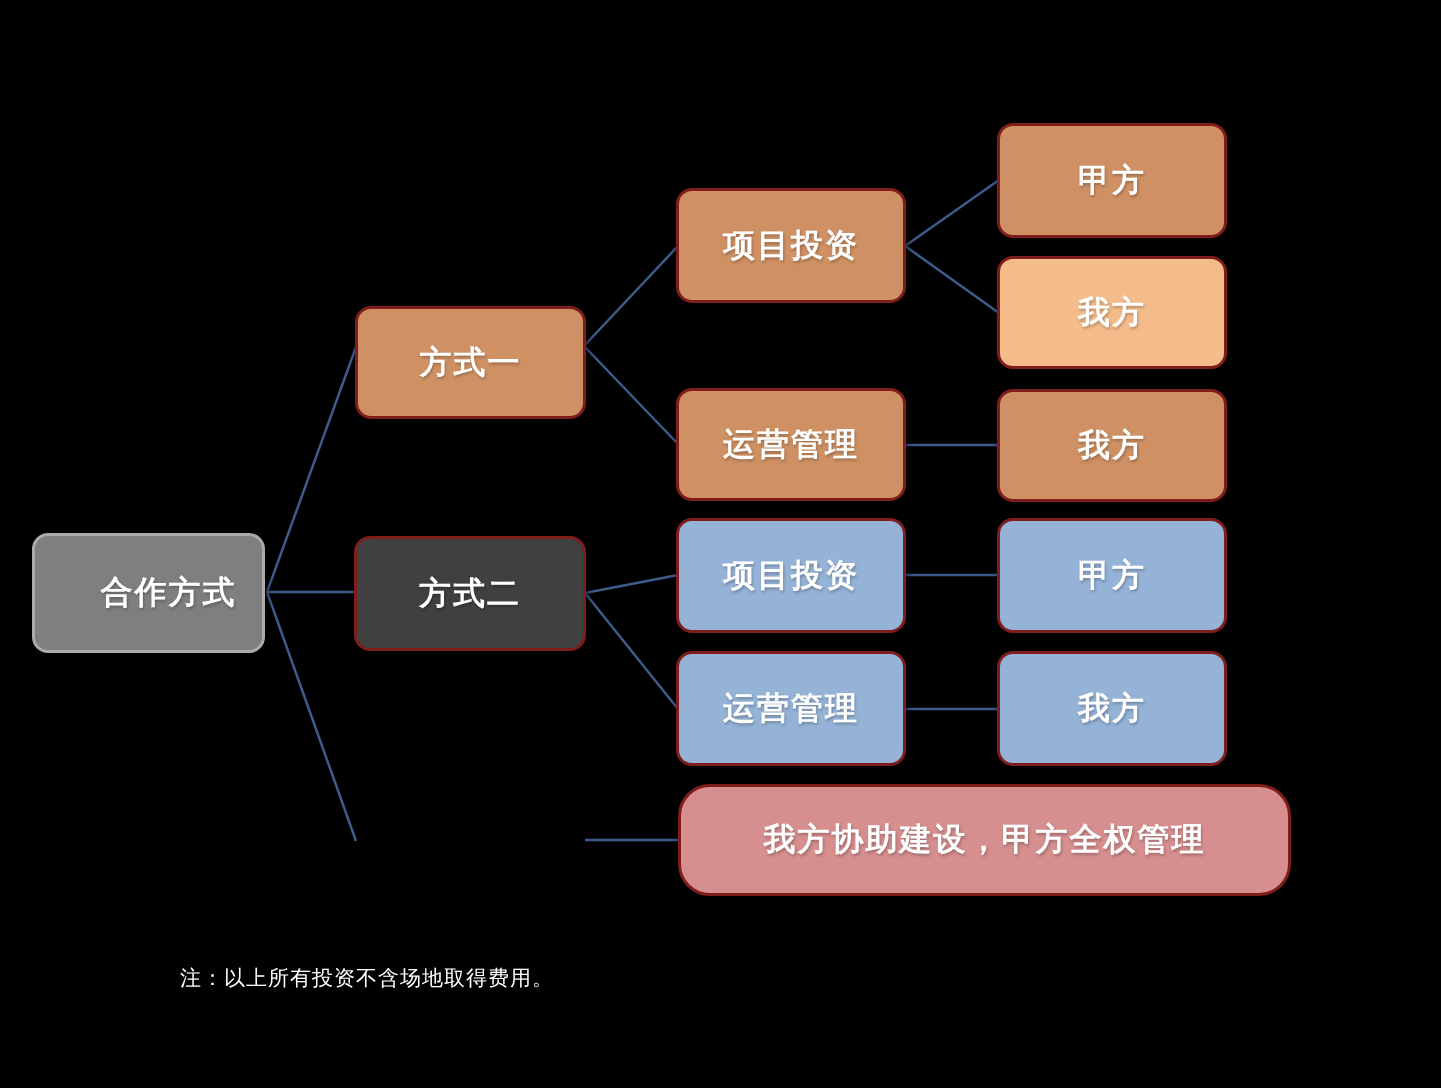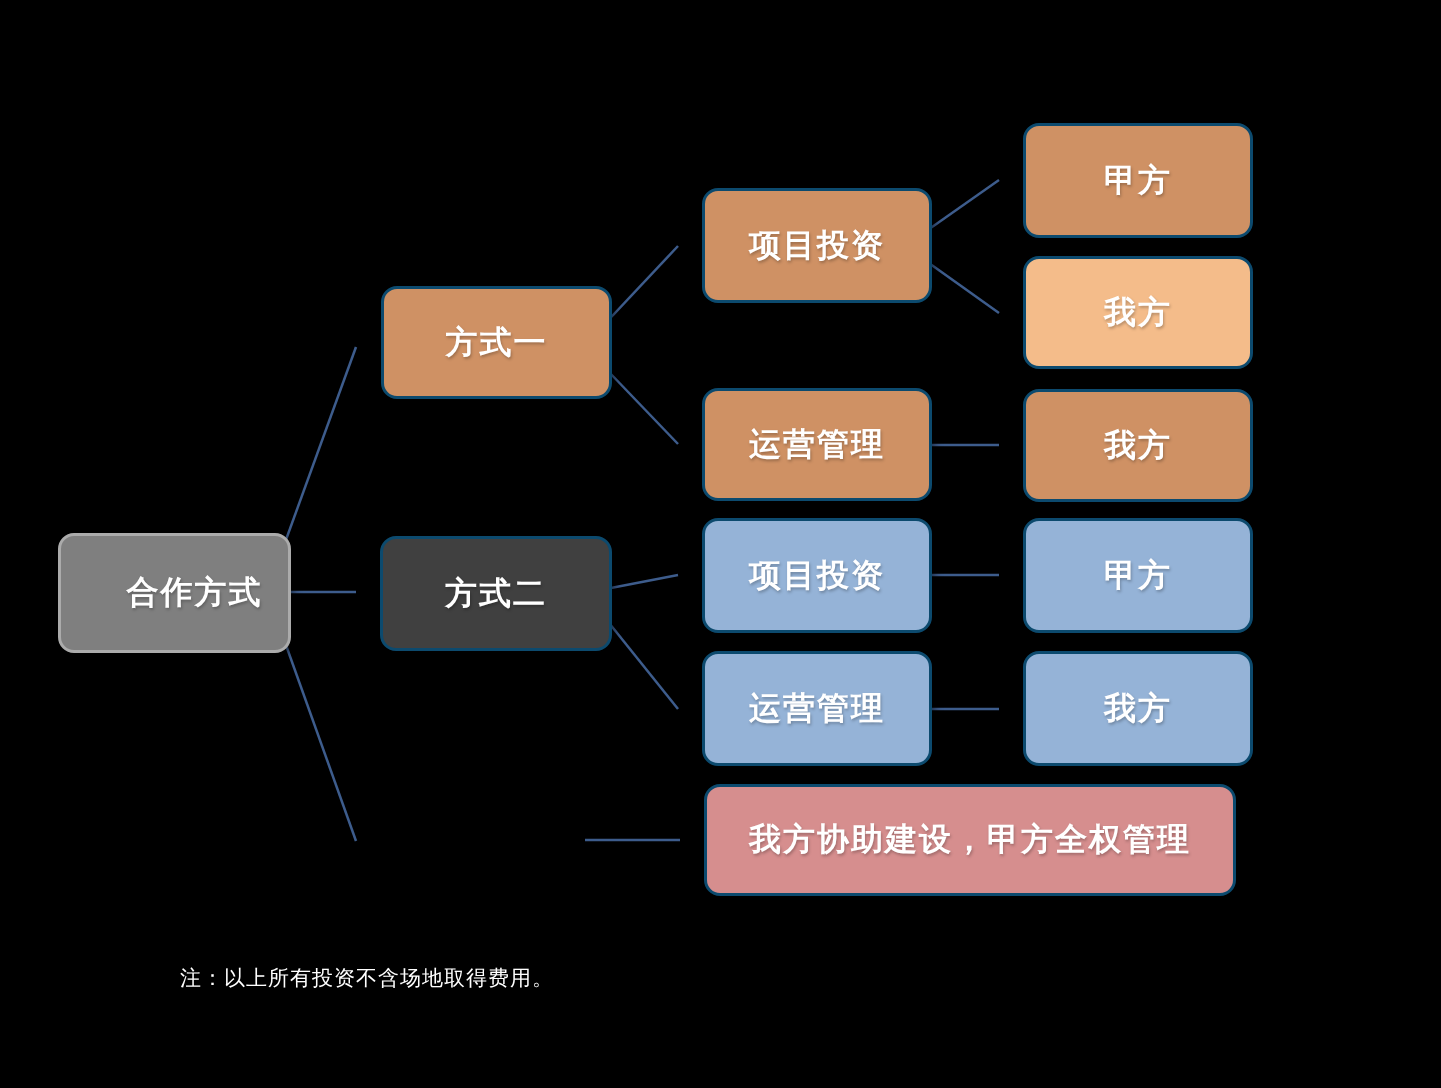--- a/index.html
+++ b/index.html
@@ -25,51 +25,50 @@
   }
   #connectors line {
     stroke: var(--line-color, #3d5c8c);
     stroke-width: 2.5;
     fill: none;
   }
   .node {
     position: absolute;
     z-index: 2;
     box-sizing: border-box;
-    border: 3px solid #0c4a6e;
+    border: 3px solid #7f1d1d;
     border-radius: 16px;
     display: flex;
     align-items: center;
     justify-content: center;
     color: #ffffff;
     font-weight: bold;
     font-size: 32px;
     letter-spacing: 2px;
     box-shadow: 2px 3px 8px rgba(0,0,0,0.55);
     text-shadow: 1px 2px 3px rgba(0,0,0,0.25);
-    margin-left: 26px;
   }
   .node.root {
     left: 32px;  top: 533px;  width: 233px; height: 120px;
     border-color: #ababab;
     padding-left: 40px;
   }
-  .node.m1        { left: 355px; top: 286px; width: 231px; height: 113px; }
+  .node.m1        { left: 355px; top: 306px; width: 231px; height: 113px; }
   .node.m2        { left: 354px; top: 536px; width: 232px; height: 115px; }
   .node.m3        { left: 355px; top: 784px; width: 231px; height: 112px; }
   .node.m1-invest { left: 676px; top: 188px; width: 230px; height: 115px; }
   .node.m1-ops    { left: 676px; top: 388px; width: 230px; height: 113px; }
   .node.m1-inv-a  { left: 997px; top: 123px; width: 230px; height: 115px; }
   .node.m1-inv-us { left: 997px; top: 256px; width: 230px; height: 113px; }
   .node.m1-ops-us { left: 997px; top: 389px; width: 230px; height: 113px; }
   .node.m2-invest { left: 676px; top: 518px; width: 230px; height: 115px; }
   .node.m2-inv-a  { left: 997px; top: 518px; width: 230px; height: 115px; }
   .node.m2-ops    { left: 676px; top: 651px; width: 230px; height: 115px; }
   .node.m2-ops-us { left: 997px; top: 651px; width: 230px; height: 115px; }
-  .node.m3-summary{ left: 678px; top: 784px; width: 532px; height: 112px; }
+  .node.m3-summary{ left: 678px; top: 784px; width: 613px; height: 112px; border-radius: 32px; }
   #note {
     position: absolute;
     z-index: 2;
     left: 180px;
     top: 964px;
     color: #ffffff;
     font-size: 21px;
     font-weight: normal;
     letter-spacing: 1px;
   }

